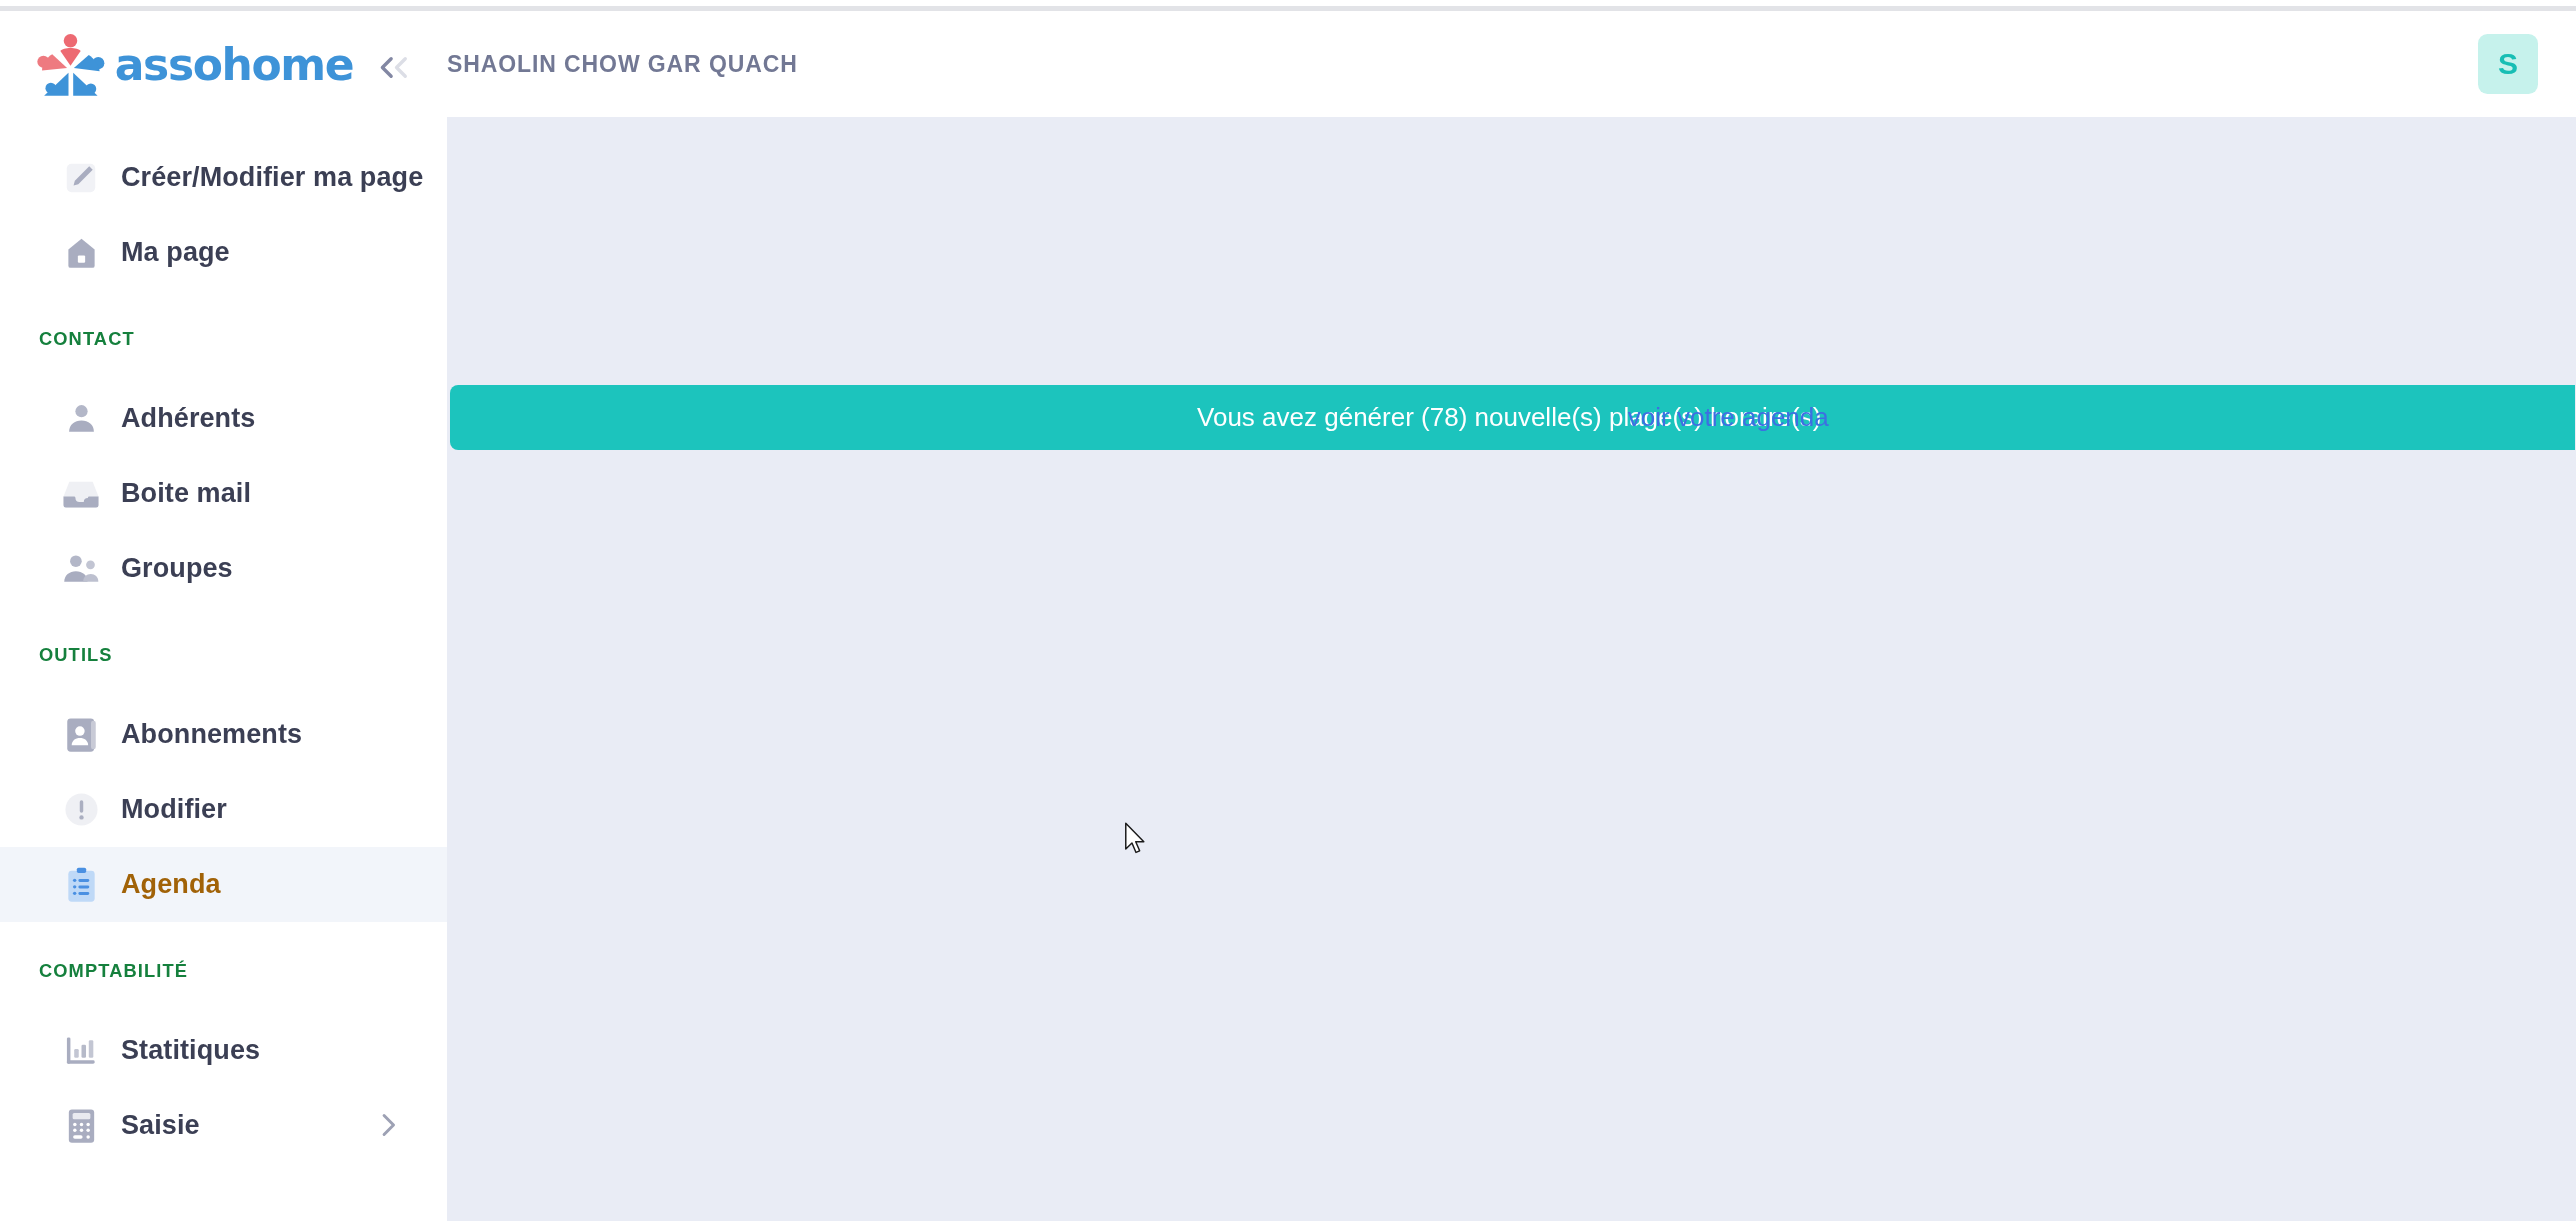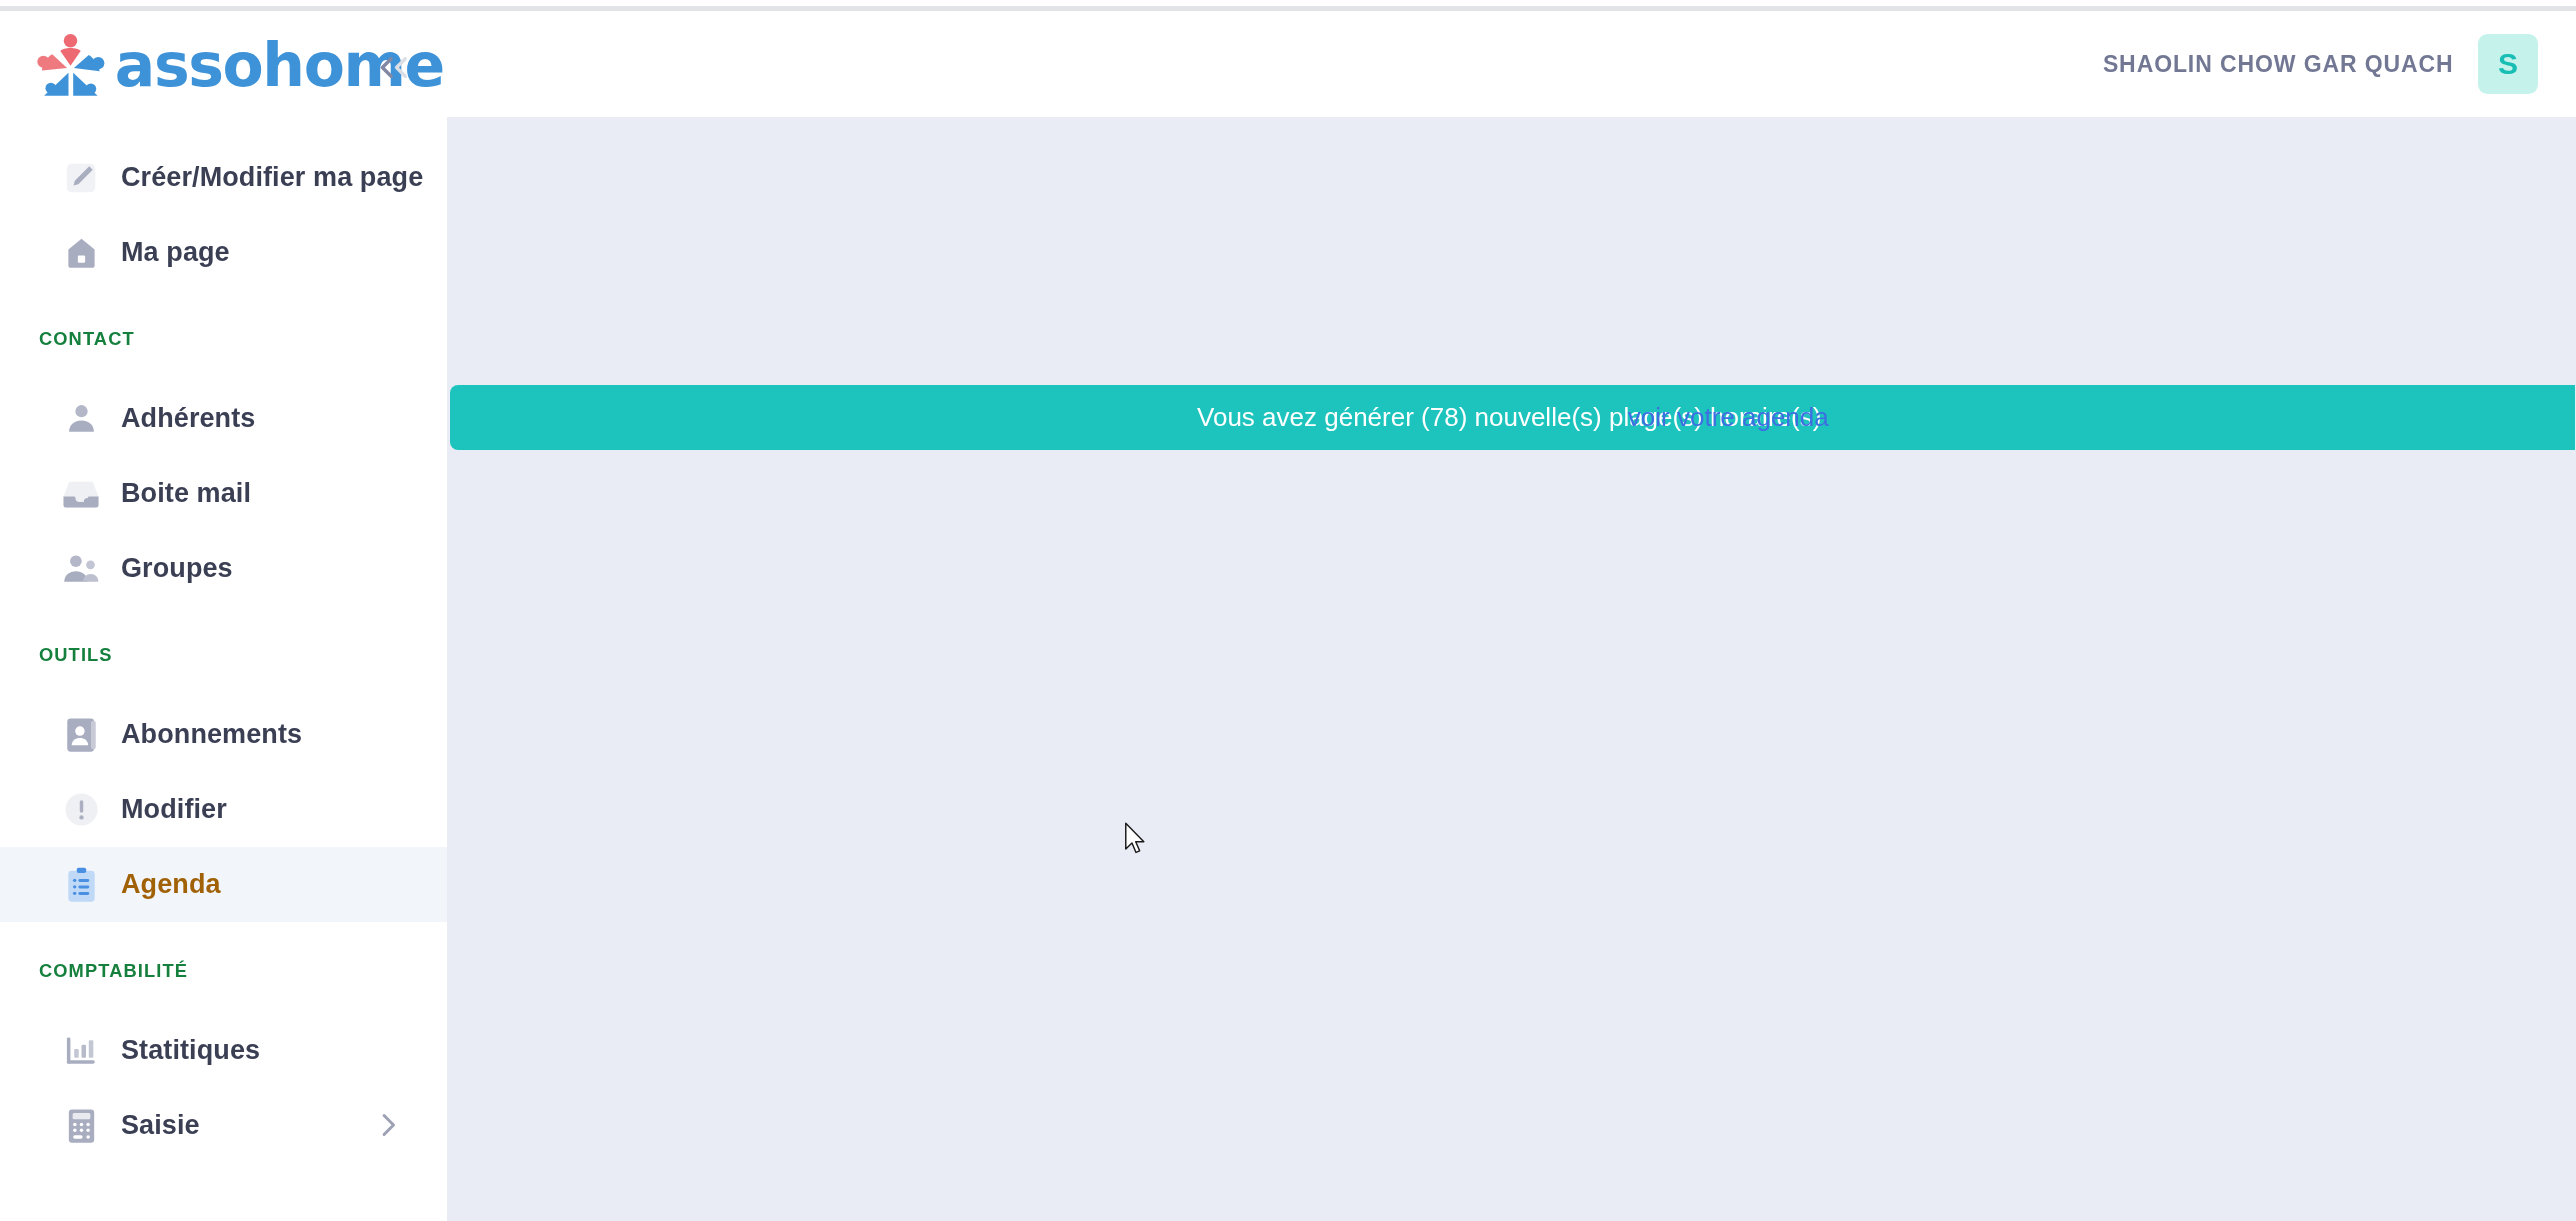--- a/index.html
+++ b/index.html
@@ -23,21 +23,21 @@
   .sidebar {
     position:absolute; top:11px; left:0; width:447px; height:1211px;
     background:#ffffff; z-index:5;
   }
   .logo-row {
     position:absolute; top:16.3px; left:33px; width:407px; height:75px;
     display:flex; align-items:center;
   }
   .logo-mark { width:75px; height:65px; flex:0 0 75px; }
   .logo-word {
-    font-size:60px; font-weight:700; color:#3E93D8;
+    font-size:44px; font-weight:700; color:#3E93D8;
     letter-spacing:-1.4px; margin-left:6.8px; line-height:1;
     font-family:"DejaVu Sans", sans-serif;
   }
   .collapse-btn {
     position:absolute; top:35px; left:371px; width:47px; height:43px;
     display:flex; align-items:center; justify-content:center; cursor:pointer;
   }
 
   .nav { position:absolute; top:129px; left:0; width:447px; }
 
@@ -65,21 +65,21 @@
     font-family:"Liberation Sans", sans-serif;
   }
 
   .sp-1 { height:38px; }
   .sp-2 { height:31px; }
 
   
   .header {
     position:absolute; top:11px; left:447px; width:2129px; height:106px;
     background:#ffffff; display:flex; align-items:center;
-    justify-content:flex-end; padding-right:38px; z-index:4;
+    justify-content:space-between; padding-right:38px; z-index:4;
   }
   .acct-name {
     font-size:23px; font-weight:700; letter-spacing:0.9px; color:#727894;
     font-family:"Liberation Sans", sans-serif;
   }
   .avatar {
     margin-left:24.4px; width:60px; height:60px; border-radius:9.5px;
     background:#C6F2EC; display:flex; align-items:center; justify-content:center;
     font-size:30px; font-weight:600; color:#17BEB4; cursor:pointer;
     font-family:"Liberation Sans", sans-serif;

